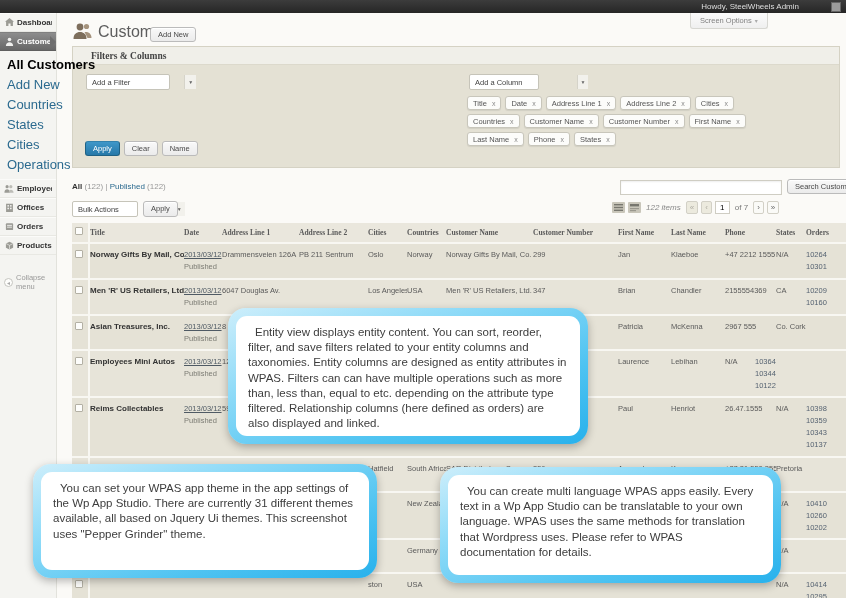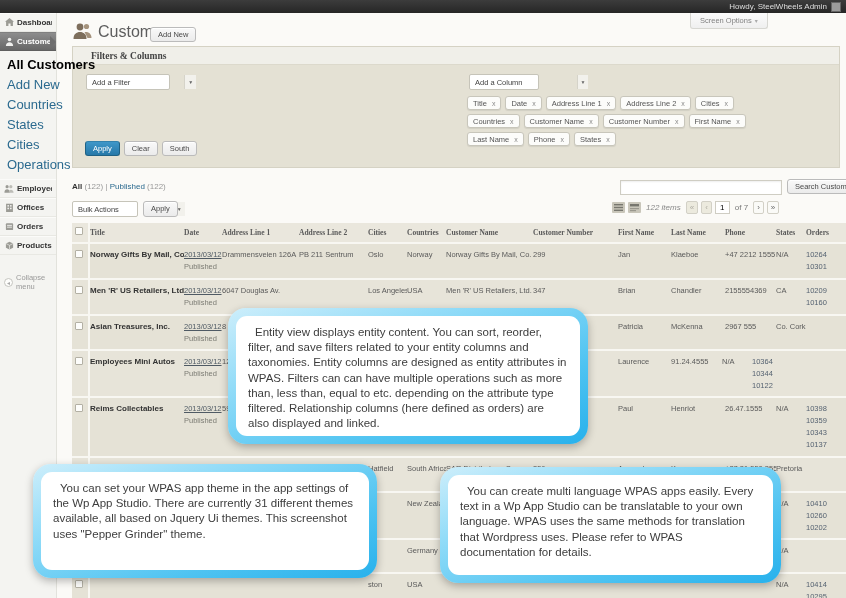--- a/index.html
+++ b/index.html
@@ -2,21 +2,21 @@
 <html><head>
 <meta charset="utf-8">
 <style>
   html,body{margin:0;padding:0;background:#ddd;}
   *{box-sizing:border-box;}
   #stage{position:relative;width:846px;height:598px;overflow:hidden;background:#fbfaf7;
     font-family:"Liberation Sans",sans-serif;-webkit-font-smoothing:antialiased;}
 
   
   #adminbar{position:absolute;left:0;top:0;width:846px;height:13px;
-    background:linear-gradient(#3c3c3c,#262626);display:flex;align-items:center;justify-content:flex-end;z-index:40;}
+    background:linear-gradient(#3c3c3c,#262626);display:flex;align-items:center;justify-content:flex-end;z-index:40;gap:28px;}
   #howdy{font-size:8px;color:#dfdfdf;margin-right:4px;}
   #avatar{width:10px;height:10px;background:#9b9b9b;border:1px solid #666;margin-right:5px;}
 
   
   #screen-options{position:absolute;left:690px;top:13px;padding:3px 9px;font-size:7.5px;color:#828282;
     background:linear-gradient(#fcfcfc,#efefef);border:1px solid #d7d7d2;border-top:none;border-radius:0 0 3px 3px;z-index:5;}
   #screen-options .arr{font-size:6px;color:#aaa;margin-left:3px;}
 
   
   #sidebar{position:absolute;left:0;top:13px;width:57px;height:585px;background:#f4f4f1;border-right:1px solid #e2e2dc;z-index:2;}
@@ -272,21 +272,21 @@
           <span class="x">x</span>
         </span>
         <span class="tag">
           <span>States</span>
           <span class="x">x</span>
         </span>
       </div>
     <div id="filter-buttons">
       <span class="btn btn-primary">Apply</span>
       <span class="btn">Clear</span>
-      <span class="btn">South</span>
+      <span class="btn">Name</span>
     </div>
   </div>
 
   <div id="subsubsub">
     <span class="all">All</span>
     <span class="cnt">(122)</span>
     <span>|</span>
     <span class="pub">Published</span>
     <span class="cnt">(122)</span>
   </div>
@@ -412,21 +412,21 @@
           </div>
           <div class="tcell c1 title-cell">Employees Mini Autos</div>
           <div class="tcell c2"><span class="date-link">2013/03/12</span><div class="status">Published</div></div>
           <div class="tcell c3">12, rue d</div>
           <div class="tcell c4"></div>
           <div class="tcell c5"></div>
           <div class="tcell c6"></div>
           <div class="tcell c7"></div>
           <div class="tcell c8"></div>
           <div class="tcell c9">Laurence</div>
-          <div class="tcell c11">91.24.4555</div>
+          <div class="tcell c10">Lebihan</div>
           <div class="tcell c12">N/A</div>
           <div class="tcell c13">
             <div class="order-link">10364</div>
             <div class="order-link">10344</div>
             <div class="order-link">10122</div>
           </div>
         </div>
         <div class="trow">
           <div class="tcell c0">
             <span class="cb"></span>

